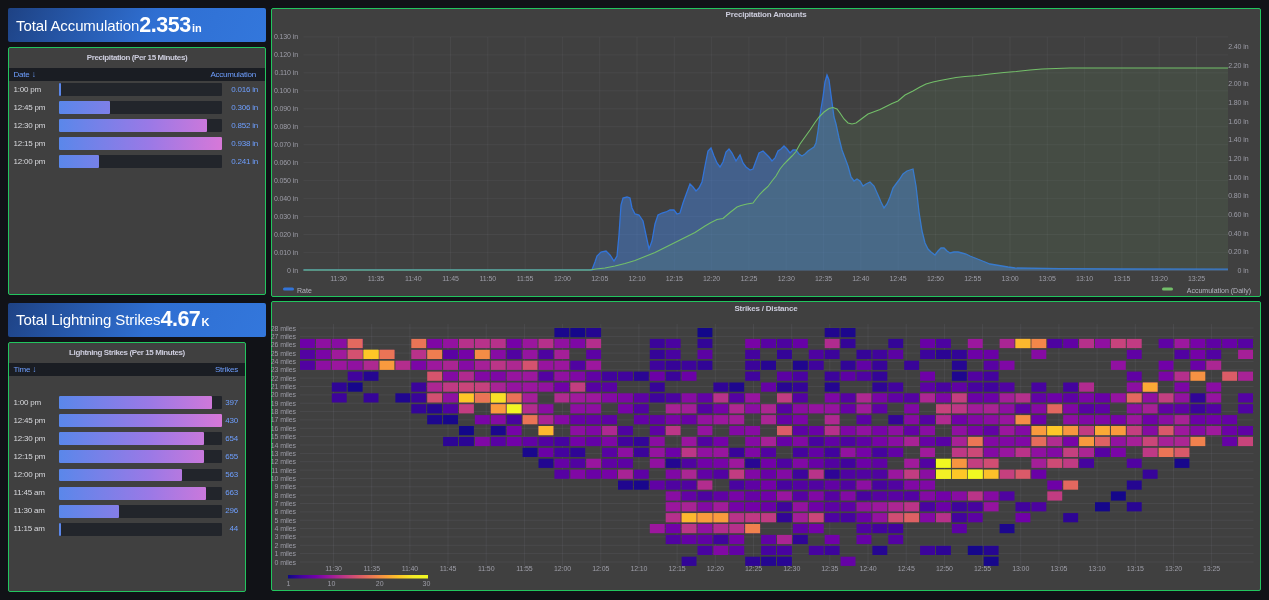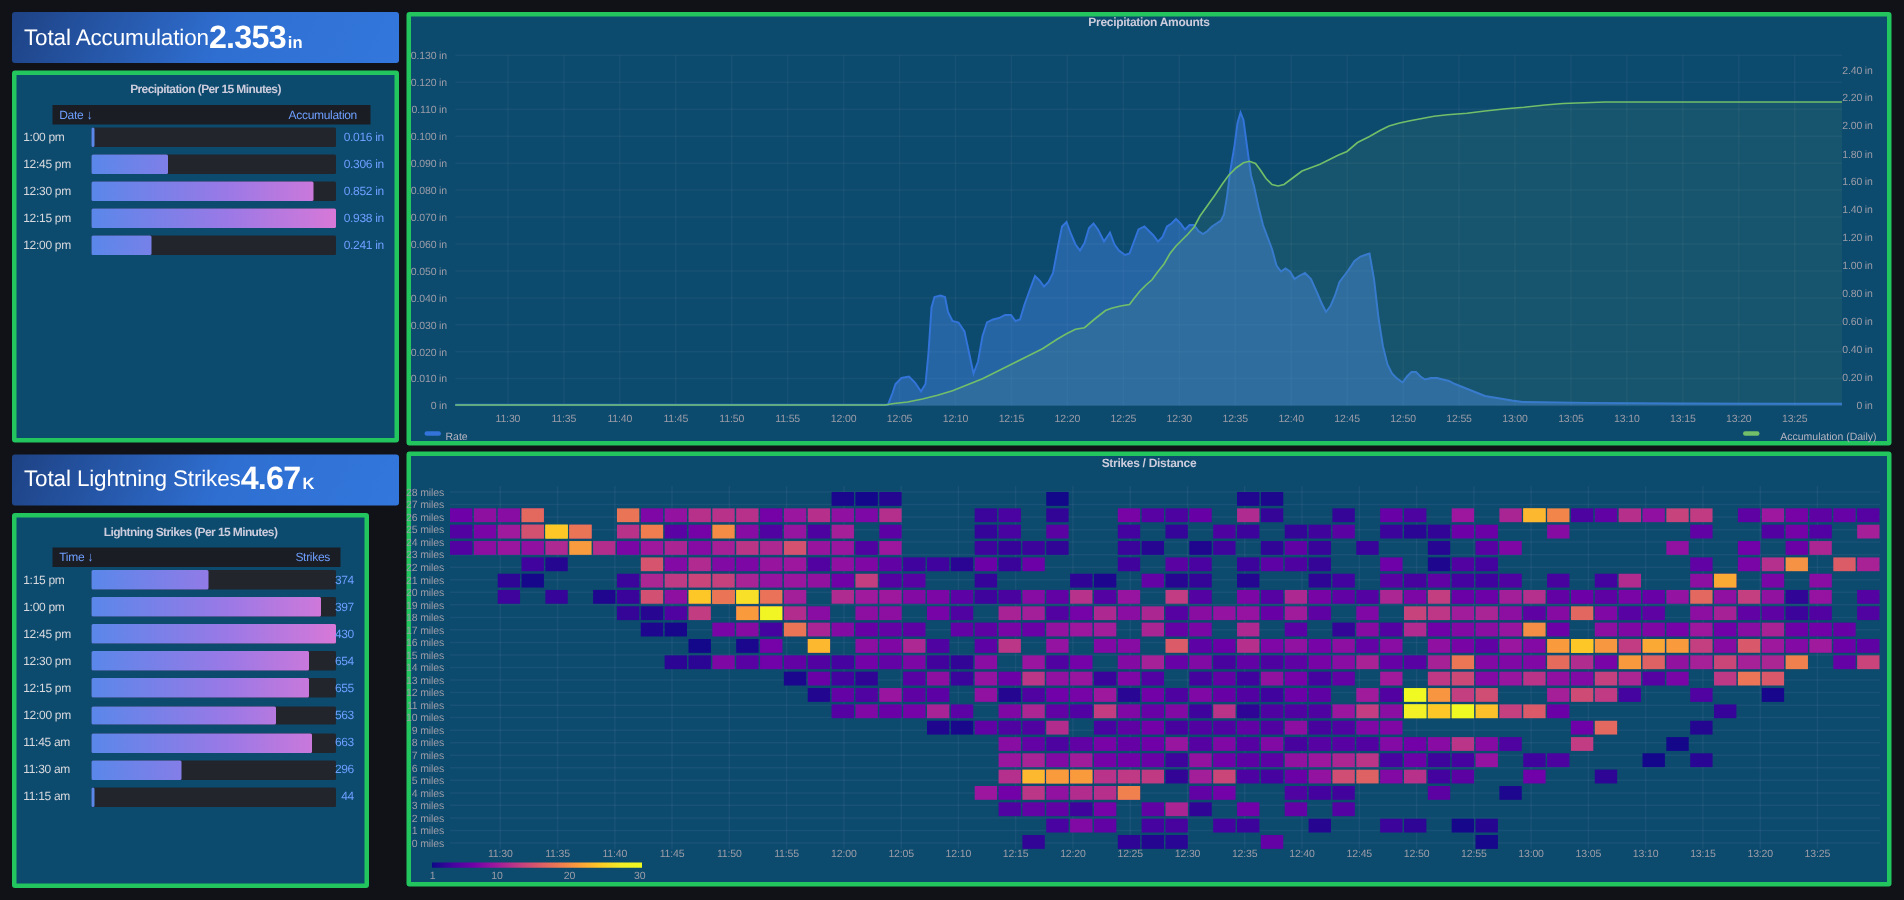--- a/index.html
+++ b/index.html
@@ -1,25 +1,25 @@
 <!DOCTYPE html>
 <html><head><meta charset="utf-8"><style>
 * { margin:0; padding:0; box-sizing:border-box; }
 html,body { width:1269px; height:600px; background:#111217; font-family:"Liberation Sans",sans-serif; overflow:hidden; }
 #page { position:relative; width:1269px; height:600px; }
-.panel { position:absolute; background:#0c4a6e; border:3px solid #22c55e; border-radius:2px; }
+.panel { position:absolute; background:#404040; border:1px solid #22c55e; border-radius:2px; }
 .stat { position:absolute; background:linear-gradient(115deg,#1e4284 0%,#2f6fd2 55%,#3377dc 100%); border-radius:2px;
   display:flex; align-items:center; padding:0 5px 0 8px; }
 .stitle { color:#fff; font-size:15px; letter-spacing:-0.1px; }
 .sval { color:#fff; font-size:21.5px; font-weight:bold; letter-spacing:-0.5px; }
 .sunit { font-size:11px; letter-spacing:0; }
 .ttitle { position:absolute; top:0; left:0; right:0; height:19.5px; line-height:20.5px; text-align:center;
   color:#ccccdc; font-size:8px; font-weight:bold; letter-spacing:-0.4px; }
-.thead { position:absolute; top:19.5px; left:0; right:16px; height:13px; background:#1a1d23; color:#6e9fff;
-  font-size:8px; letter-spacing:-0.2px; line-height:13px;margin-left:24px; }
+.thead { position:absolute; top:19.5px; left:0; right:0; height:13px; background:#1a1d23; color:#6e9fff;
+  font-size:8px; letter-spacing:-0.2px; line-height:13px; }
 .arr { font-size:8.5px; }
 .tbody { position:absolute; left:0; right:0; }
 .trow { position:absolute; left:0; right:0; height:18.1px; }
 .tlab { position:absolute; left:4.5px; top:0; line-height:18.1px; color:#d8d9dd; font-size:8px; letter-spacing:-0.2px; }
 .track { position:absolute; left:50px; top:2.6px; width:163px; height:12.9px; background:#22252b; border-radius:1px; }
 .bfill { height:100%; border-radius:1px; background:linear-gradient(90deg,#5a87ea 0px,#9a79e6 90px,#d778d8 163px); }
 .tval { position:absolute; right:7px; top:0; line-height:18.1px; color:#6e9fff; font-size:8px; letter-spacing:-0.2px; }
 .ctitle { position:absolute; color:#ccccdc; font-size:8px; font-weight:bold; letter-spacing:-0.2px; width:990px; text-align:center; }
 </style></head><body>
 <div id="page">
@@ -77,27 +77,20 @@
 <div class="stitle">Total Lightning Strikes</div>
 <div class="sval">4.67 <span class="sunit">K</span></div>
 </div>
 <div class="panel" style="left:8px;top:342px;width:238px;height:249.5px">
 <div class="ttitle">Lightning Strikes (Per 15 Minutes)</div>
 <div class="thead">
         <div style="position:absolute;left:4.5px">Time <span class="arr">↓</span></div>
         <div style="position:absolute;right:7px">Strikes</div>
       </div>
 <div class="tbody" style="top:32.5px;height:163px">
-        <div class="trow" style="top:0.0px">
-<div class="tlab">1:15 pm</div>
-<div class="track">
-            <div class="bfill" style="width:78.4px"></div>
-          </div>
-<div class="tval">374</div>
-        </div>
         <div class="trow" style="top:18.1px">
 <div class="tlab">1:00 pm</div>
 <div class="track">
             <div class="bfill" style="width:153.3px"></div>
           </div>
 <div class="tval">397</div>
         </div>
         <div class="trow" style="top:36.2px">
 <div class="tlab">12:45 pm</div>
 <div class="track">

